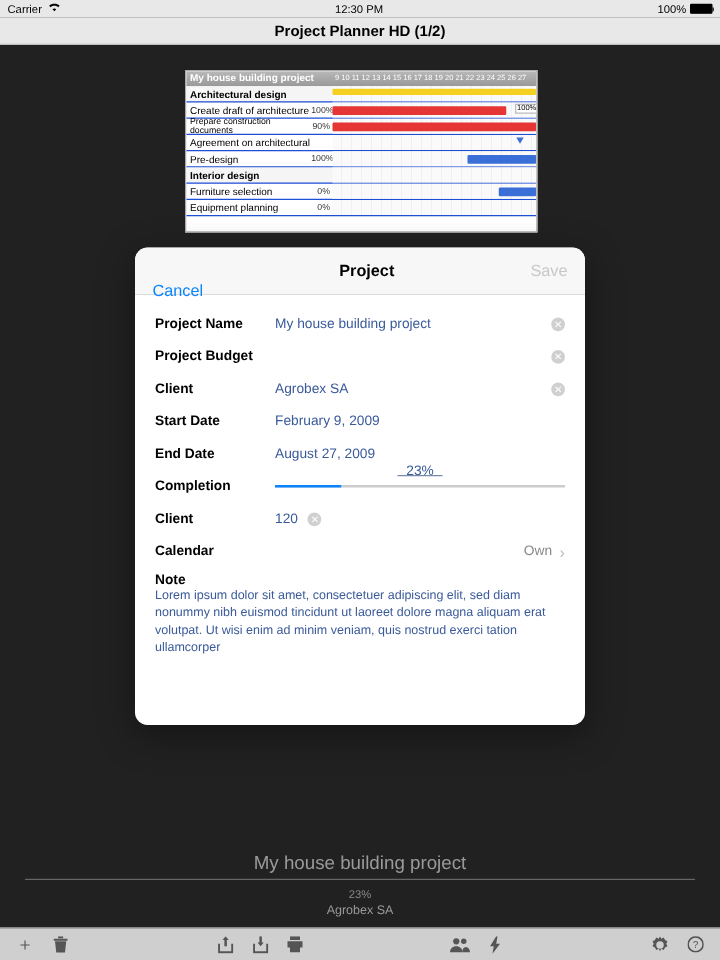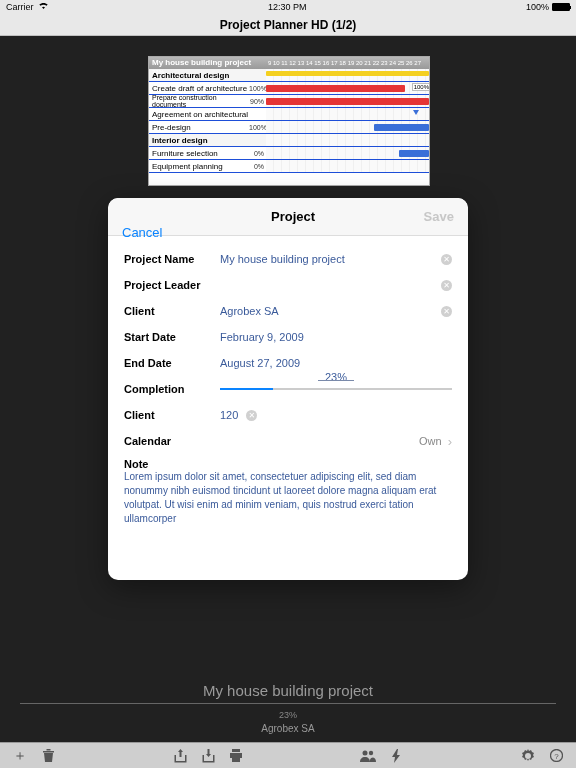--- a/index.html
+++ b/index.html
@@ -38,21 +38,21 @@
 .bottom-client { font-size:10px; color:#999;}
 
 .toolbar { position:absolute; bottom:0; left:0; right:0; height:26px; background:#cfcfcf; display:flex; align-items:center; justify-content:space-between; padding:0 12px; border-top:1px solid #999;}
 .toolbar-group { display:flex; gap:12px; }
 .tool-icon { width:16px; height:16px; font-size:14px; color:#555; display:flex; align-items:center; justify-content:center; cursor:pointer;}
 
 .modal { position:absolute; top:198px; left:108px; width:360px; height:382px; background:#fff; border-radius:10px; box-shadow:0 8px 30px rgba(0,0,0,0.4); overflow:hidden; display:flex; flex-direction:column;}
 .modal-header { height:38px; background:#f7f7f7; border-bottom:1px solid #ddd; display:flex; align-items:center; justify-content:space-between; padding:0 14px; font-size:13px; border-radius:10px 10px 0 0;}
 .modal-cancel { color:#0a84ff; cursor:pointer;margin-top:32px;}
 .modal-title { font-weight:600; color:#000;}
-.modal-save { color:#c7c7c7;font-weight:bold; }
+.modal-save { color:#c7c7c7; }
 .modal-body { flex:1; overflow:hidden; padding-top:10px;}
 .form-row { display:flex; align-items:center; padding:0 16px; min-height:26px; position:relative;}
 .form-label { width:96px; font-size:11px; font-weight:700; color:#000;}
 .form-value { flex:1; font-size:11px; color:#3a5a9a; display:flex; align-items:center; position:relative;}
 .clear-btn { width:11px; height:11px; border-radius:50%; background:#d0d0d0; color:#fff; font-size:8px; line-height:11px; text-align:center; margin-left:8px; cursor:pointer;}
 .row-clear-right .clear-btn { position:absolute; right:0;}
 .chevron { color:#c0c0c0; font-size:13px; margin-left:6px;}
 .cal-row .form-value { justify-content:flex-end; color:#888;}
 .slider-track { position:relative; flex:1; height:20px; display:flex; align-items:center;}
 .slider-line { height:2px; width:100%; background:#ccc; position:relative;}
@@ -217,21 +217,21 @@
   </div>
   <div class="modal-body">
     <div class="form-row row-clear-right">
       <div class="form-label">Project Name</div>
       <div class="form-value">
           <span>My house building project</span>
           <span class="clear-btn">✕</span>
         </div>
     </div>
     <div class="form-row row-clear-right">
-      <div class="form-label">Project Leader</div>
+      <div class="form-label">Project Budget</div>
       <div class="form-value">
           <span></span>
           <span class="clear-btn">✕</span>
         </div>
     </div>
     <div class="form-row row-clear-right">
       <div class="form-label">Client</div>
       <div class="form-value">
           <span>Agrobex SA</span>
           <span class="clear-btn">✕</span>

